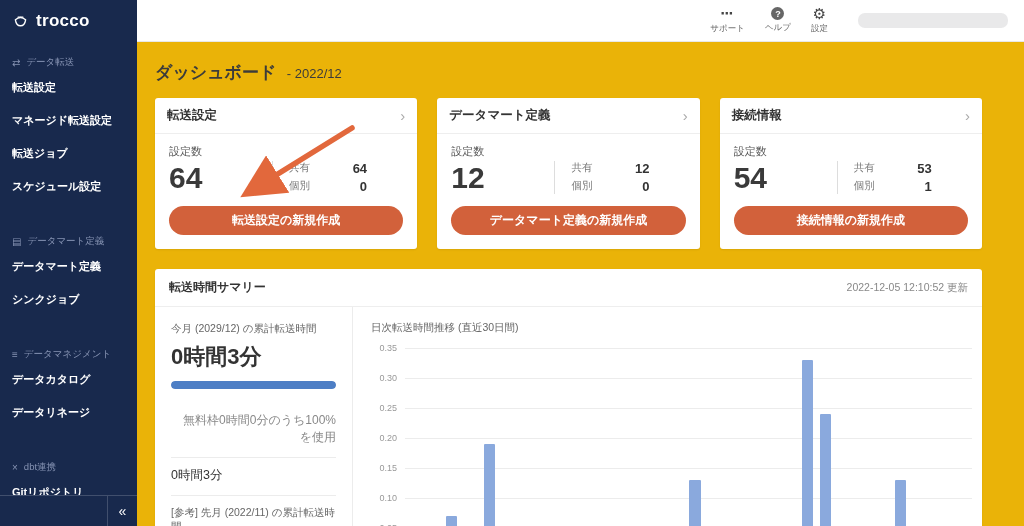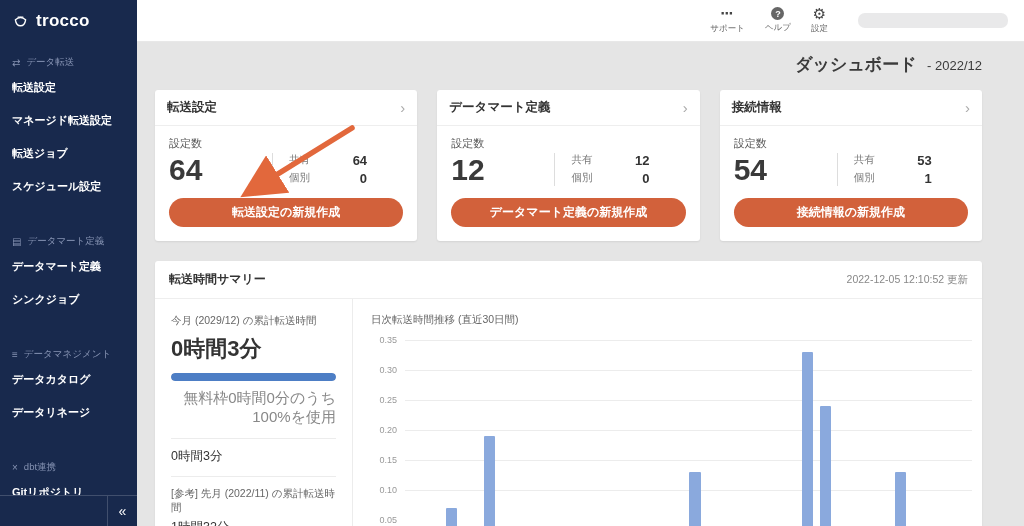--- a/index.html
+++ b/index.html
@@ -1,17 +1,17 @@
 <!DOCTYPE html>
 <html><head>
 <meta charset="utf-8">
 <style>
   html,body{margin:0;padding:0;}
   body{font-family:"Liberation Sans","DejaVu Sans",sans-serif;}
-  .page{position:relative;width:1024px;height:526px;overflow:hidden;background:#e5e5e5;}
+  .page{position:relative;width:1024px;height:526px;overflow:hidden;background:#eab308;}
 
   
   .sidebar{position:absolute;left:0;top:0;bottom:0;width:137px;background:#18294d;color:#fff;z-index:5;}
   .logo-row{height:42px;display:flex;align-items:center;gap:7px;padding-left:12px;cursor:pointer;}
   .logo-text{font-size:17px;font-weight:bold;letter-spacing:.3px;}
   .logo-icon{display:flex;align-items:center;}
   .side-section{margin:32px 12px 2px;display:flex;align-items:center;gap:6px;font-size:9.5px;color:#8693b3;}
   .side-section.first{margin-top:14px;}
   .side-sec-icon{font-size:10px;line-height:1;}
   .side-item{padding:9px 12px;font-size:11px;font-weight:bold;color:#fff;cursor:pointer;white-space:nowrap;}
@@ -26,21 +26,21 @@
   .nav-icon.dots{font-size:13px;font-weight:bold;letter-spacing:1px;}
   .nav-icon.qmark{background:#666;color:#fff;border-radius:50%;width:13px;height:13px;font-size:9px;font-weight:bold;}
   .nav-icon.gear{font-size:15px;}
   .nav-label{font-size:8.5px;color:#666;}
   .redact{background:#e9e9ea;border-radius:7px;}
   .redact-name{width:150px;height:15px;margin-left:10px;}
   .redact-plan{display:inline-block;width:118px;height:12px;background:#e3e3e4;border-radius:3px;margin-right:7px;}
 
   
   .main{position:absolute;left:137px;right:0;top:43px;height:640px;padding:0 42px 0 18px;box-sizing:border-box;}
-  .title-row{margin-top:10px;display:flex;justify-content:flex-end;align-items:center;}
+  .title-row{margin-top:18px;display:flex;justify-content:space-between;align-items:center;}
   .page-title .t1{font-size:17px;font-weight:bold;color:#3b3b3b;}
   .page-title .t2{font-size:13px;color:#3b3b3b;margin-left:6px;}
   .plan-row{display:flex;align-items:center;font-size:11px;color:#333;}
   .plan-badge{background:#1b2b50;color:#fff;font-size:9px;font-weight:bold;letter-spacing:.5px;padding:3px 7px;border-radius:2px;margin-left:8px;}
 
   
   .cards-row{display:flex;gap:20px;margin-top:14px;}
   .card{flex:1;background:#fff;border-radius:3px;box-shadow:0 1px 2px rgba(0,0,0,.08);}
   .card-head{display:flex;justify-content:space-between;align-items:center;padding:9px 12px;border-bottom:1px solid #eee;}
   .card-title{font-size:12.5px;font-weight:bold;color:#333;}
@@ -59,21 +59,21 @@
   .summary-card{margin-top:20px;background:#fff;border-radius:3px;box-shadow:0 1px 2px rgba(0,0,0,.08);height:400px;}
   .sum-head{display:flex;justify-content:space-between;align-items:center;padding:10px 14px;border-bottom:1px solid #eee;}
   .sum-title{font-size:12px;font-weight:bold;color:#333;}
   .sum-updated{font-size:10.5px;color:#888;}
   .sum-body{display:flex;}
   .left-col{width:198px;box-sizing:border-box;padding:14px 16px;border-right:1px solid #ececec;}
   .small-label{font-size:10.5px;color:#666;line-height:1.35;}
   .month-value{font-size:22px;font-weight:bold;color:#333;margin:7px 0 9px;}
   .progress-track{height:8px;background:#e8e8ea;border-radius:4px;overflow:hidden;}
   .progress-fill{height:100%;background:#4d7ec5;border-radius:4px;}
-  .usage-note{font-size:15px;color:#888;text-align:right;margin-top:8px;}
+  .usage-note{font-size:12px;color:#888;text-align:right;margin-top:23px;}
   .divider{border:none;border-top:1px solid #ececec;margin:11px 0 9px;}
   .mid-value{font-size:12.5px;color:#333;margin-top:4px;}
 
   .chart-col{flex:1;padding:14px 10px 0 18px;}
   .chart-title{font-size:10.5px;color:#666;}
   .plot{position:relative;height:280px;margin-top:13px;}
   .gridline{position:absolute;left:0;right:0;}
   .gridline .ytick{position:absolute;left:0;top:-5px;width:26px;text-align:right;font-size:9px;color:#999;}
   .gridline .gline{position:absolute;left:34px;right:0;top:0;height:1px;background:#ececec;}
   .bars{position:absolute;left:34px;right:6px;top:0;height:210px;display:flex;align-items:flex-end;z-index:2;}

